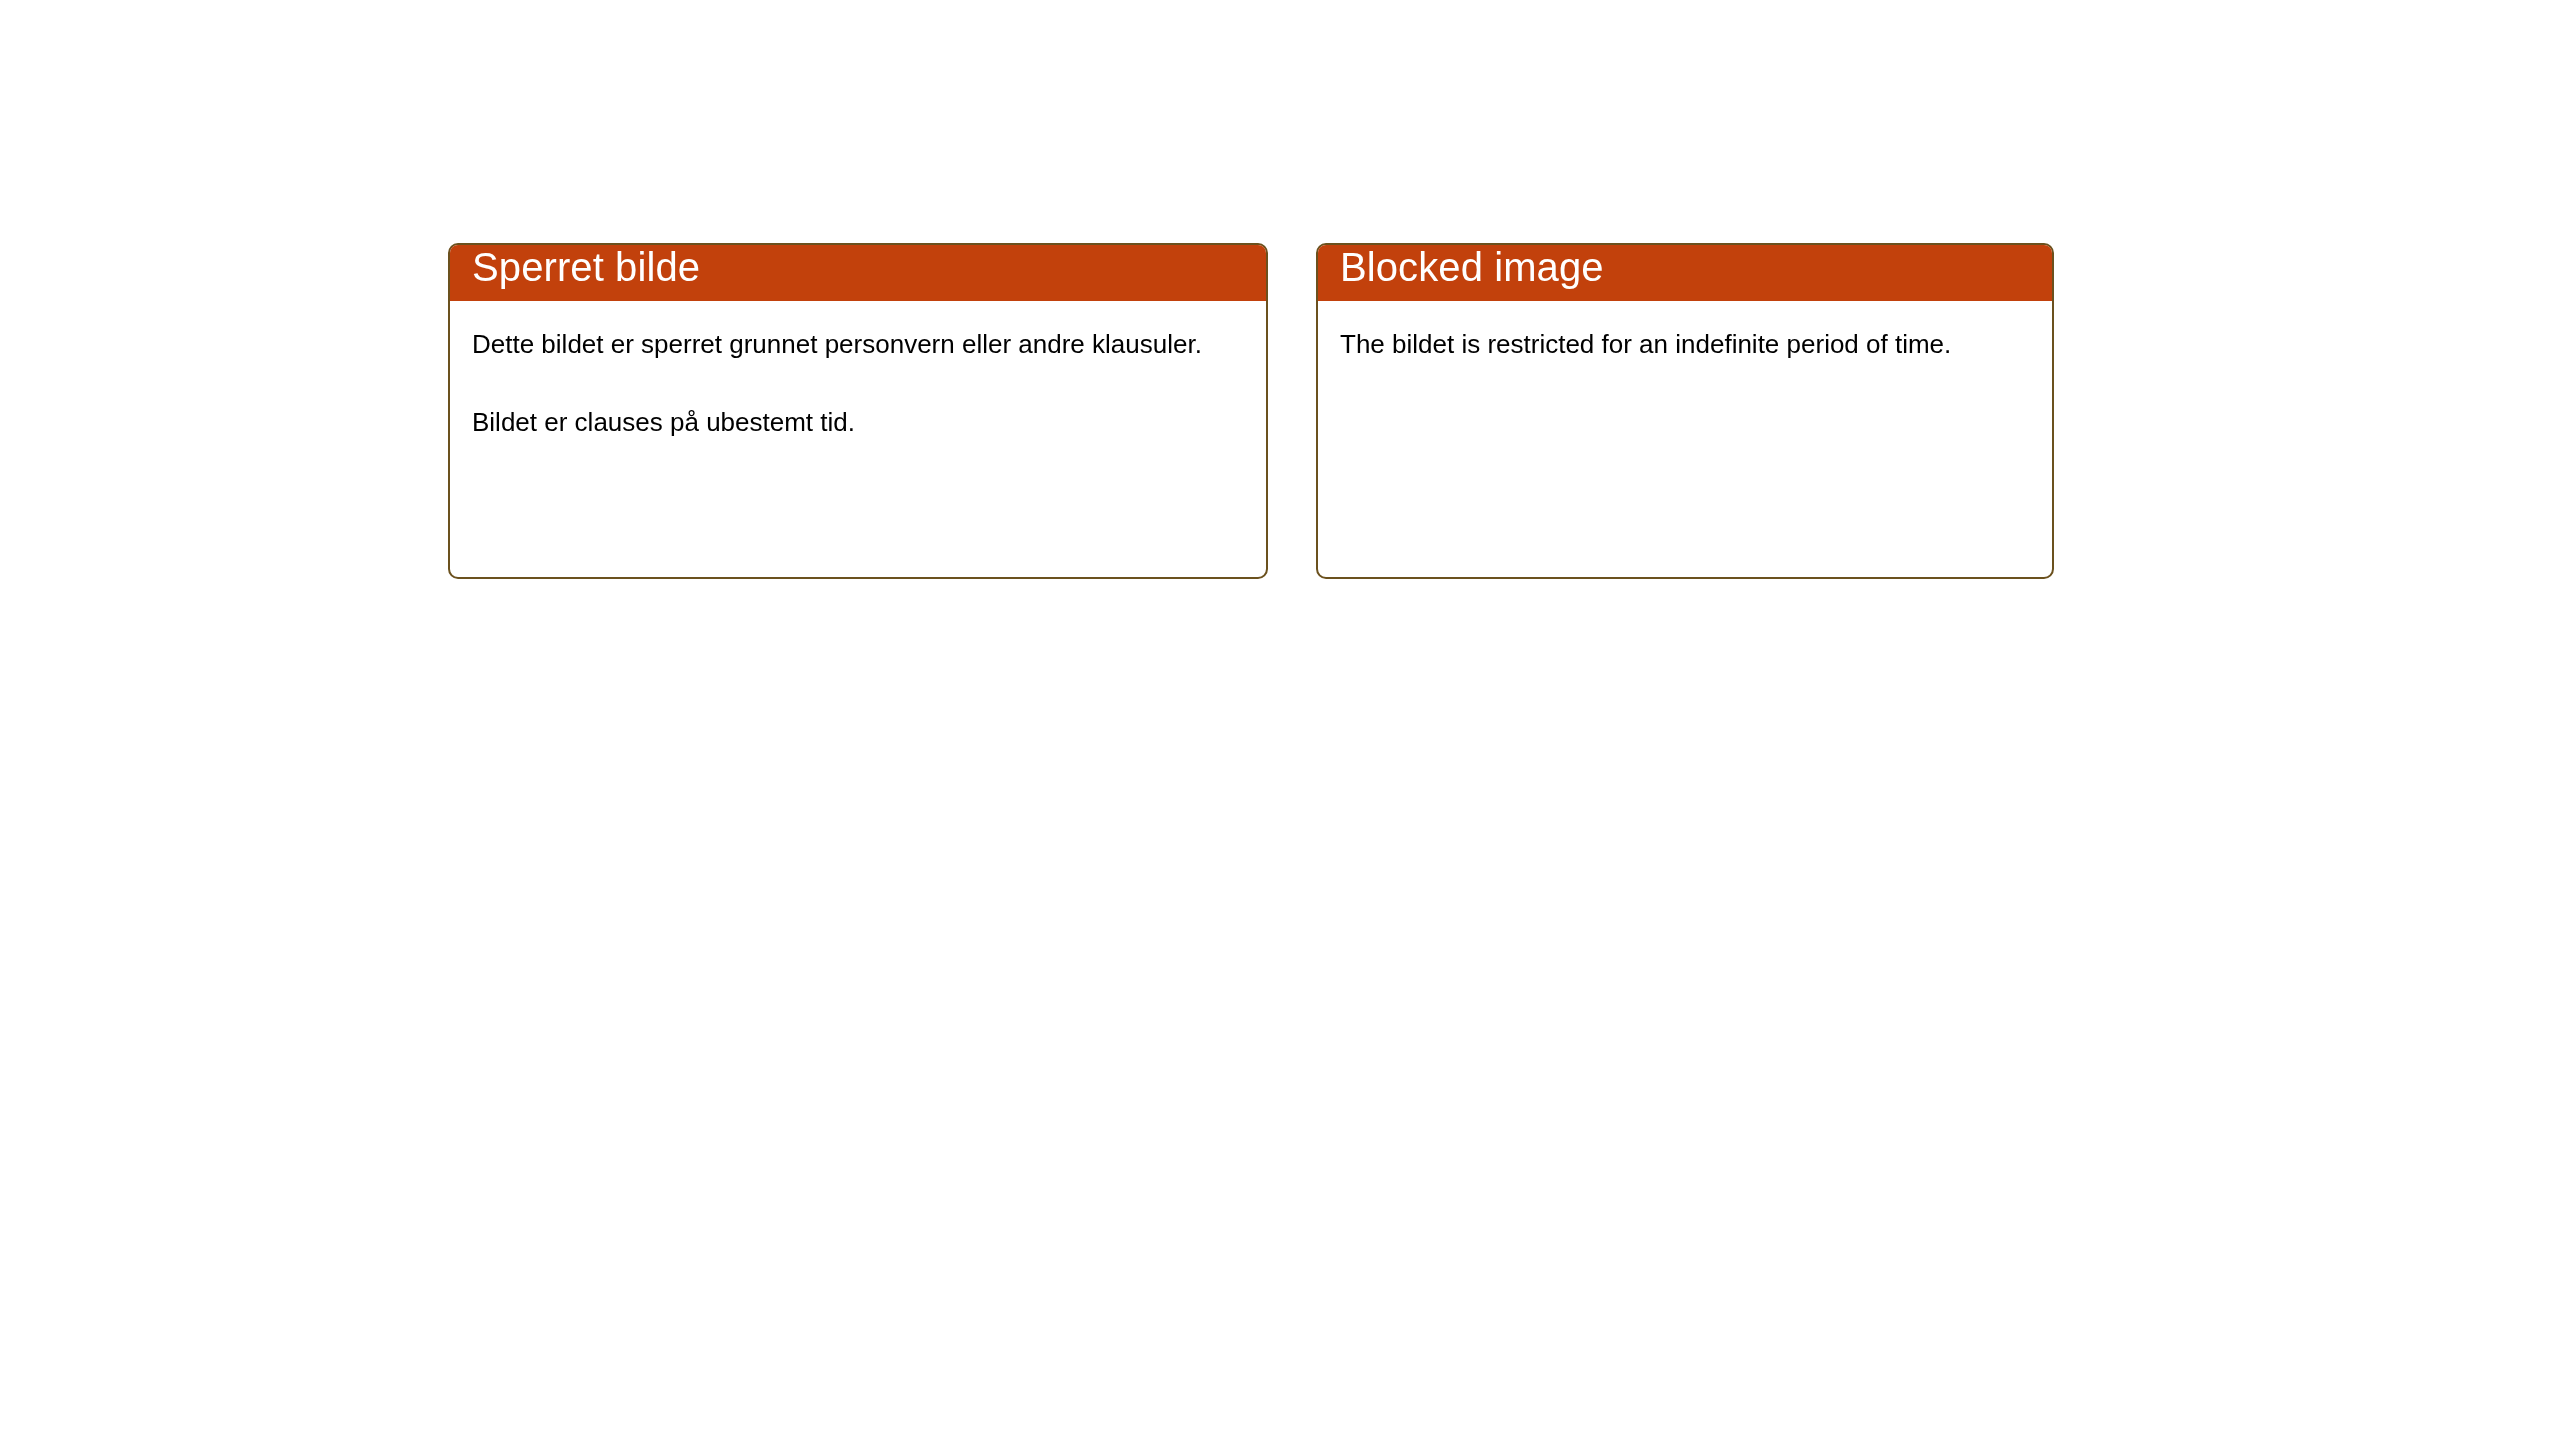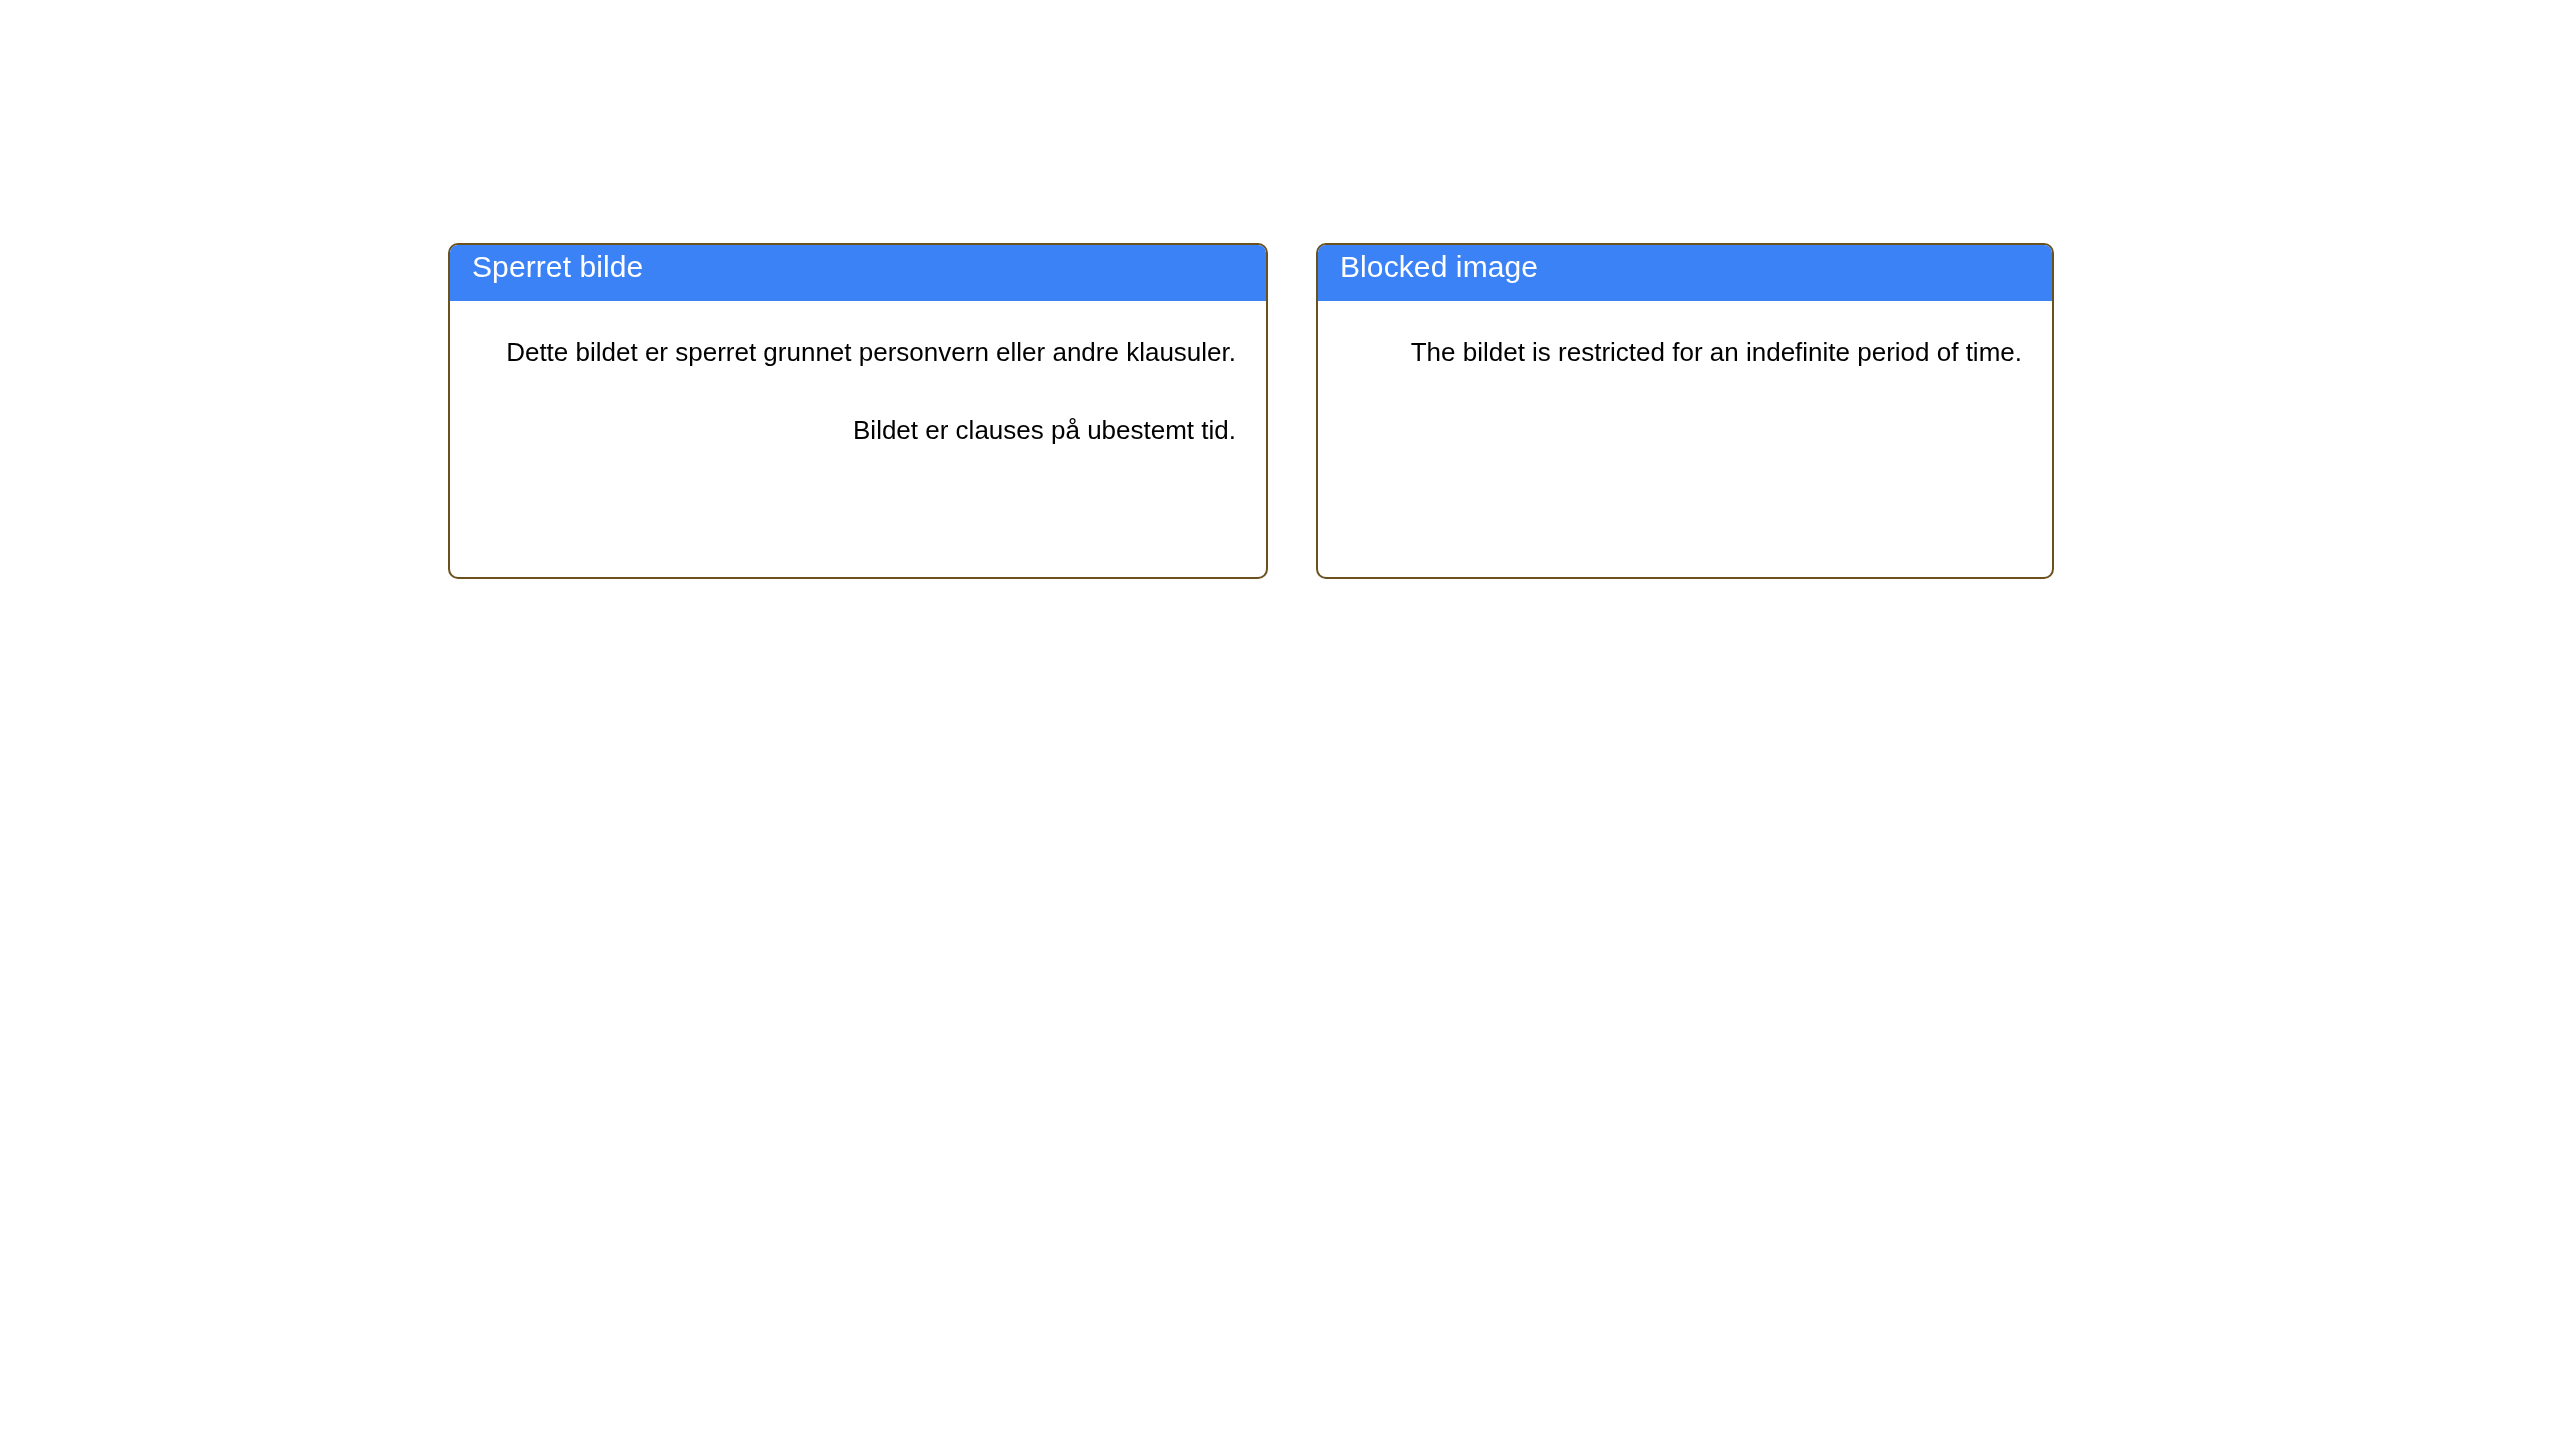--- a/index.html
+++ b/index.html
@@ -45,46 +45,45 @@
   #card-en {
     left: 1316px;
     top: 243px;
     width: 738px;
     height: 336px;
   }
 
   .card-header {
     box-sizing: border-box;
     height: 56px;
-    background: #3b82f6;
+    background: #c2410c;
     color: #ffffff;
     display: flex;
     align-items: center;
     padding: 0 0 12px 22px;
-    font-size: 30px;
+    font-size: 40px;
     line-height: 1;
     font-weight: 400;
     letter-spacing: 0.1px;
     white-space: nowrap;
   }
 
   .card-body {
     box-sizing: border-box;
     background: #ffffff;
     padding: 24px 22px 0 22px;
     color: #000000;
   }
 
   .card-body p {
-    margin: 8px;
+    margin: 0;
     font-size: 26px;
     line-height: 39px;
     color: #000000;
     font-weight: 400;
-    text-align: right;
   }
 
   
   .card-body p + p {
     margin-top: 39px;
   }
 </style>
 </head>
 <body>
 

